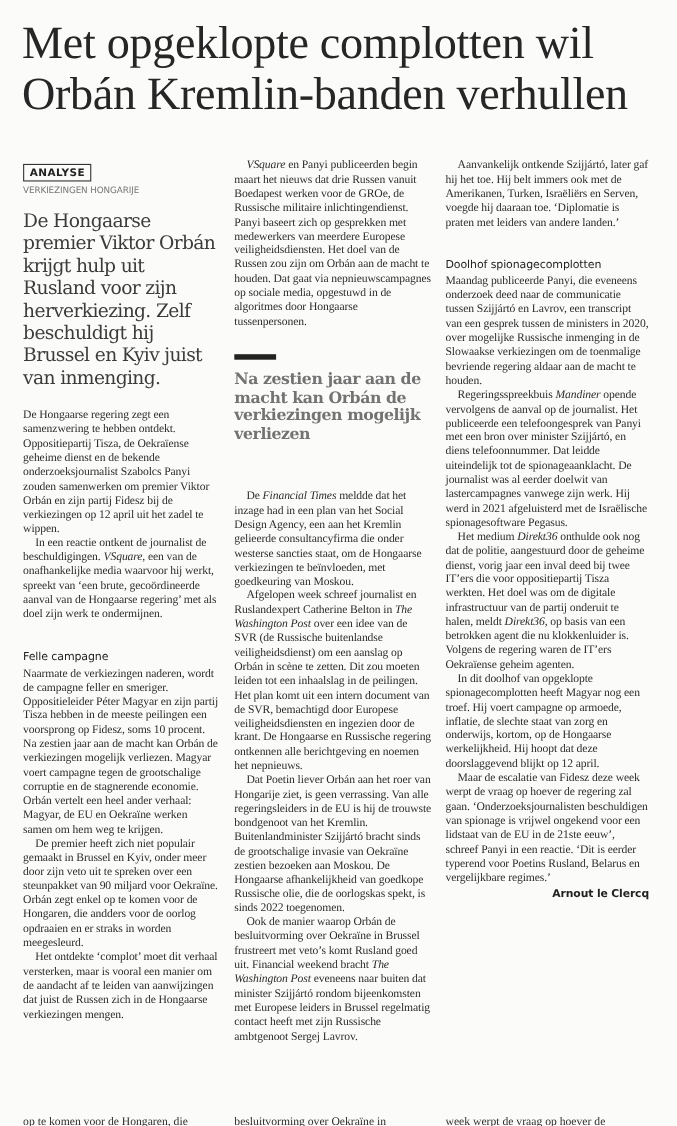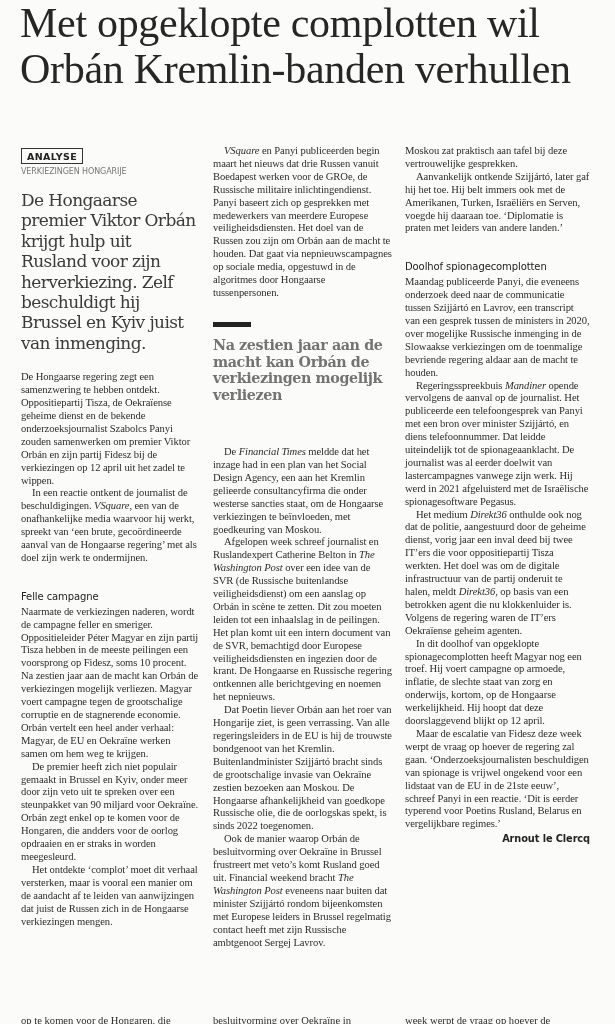--- a/index.html
+++ b/index.html
@@ -1,20 +1,20 @@
 <!DOCTYPE html>
 <html><head>
 <meta charset="utf-8">
 <style>
   * { margin: 0; padding: 0; box-sizing: border-box; }
   html, body { width: 615px; height: 1024px; overflow: hidden; background: #fbfbf9; }
   body { font-family: "DejaVu Serif", "Liberation Serif", serif; color: #2b2b2b; position: relative; }
 
   .headline {
-    position: absolute; left: 20px; top: 0; width: 580px;
+    position: absolute; left: 20px; top: 17px; width: 580px;
     font-family: "Liberation Serif", "DejaVu Serif", serif;
     font-size: 42px; line-height: 46px; font-weight: normal; color: #262626;
     letter-spacing: -0.3px;
   }
 
   .col { position: absolute; top: 145px; }
   .col1 { left: 21px; width: 178px; }
   .col2 { left: 213px; width: 180px; }
   .col3 { left: 405px; width: 185px; }
 
@@ -90,21 +90,20 @@
   <div class="body-text" style="margin-top:42px;">
     <p class="indent"><span>De </span><i>Financial Times</i><span> meldde dat het inzage had in een plan van het Social Design Agency, een aan het Kremlin gelieerde consultancyfirma die onder westerse sancties staat, om de Hongaarse verkiezingen te beïnvloeden, met goedkeuring van Moskou.</span></p>
     <p class="indent"><span>Afgelopen week schreef journalist en Ruslandexpert Catherine Belton in </span><i>The Washington Post</i><span> over een idee van de SVR (de Russische buitenlandse veiligheidsdienst) om een aanslag op Orbán in scène te zetten. Dit zou moeten leiden tot een inhaalslag in de peilingen. Het plan komt uit een intern document van de SVR, bemachtigd door Europese veiligheidsdiensten en ingezien door de krant. De Hongaarse en Russische regering ontkennen alle berichtgeving en noemen het nepnieuws.</span></p>
     <p class="indent">Dat Poetin liever Orbán aan het roer van Hongarije ziet, is geen verrassing. Van alle regeringsleiders in de EU is hij de trouwste bondgenoot van het Kremlin. Buitenlandminister Szijjártó bracht sinds de grootschalige invasie van Oekraïne zestien bezoeken aan Moskou. De Hongaarse afhankelijkheid van goedkope Russische olie, die de oorlogskas spekt, is sinds 2022 toegenomen.</p>
     <p class="indent"><span>Ook de manier waarop Orbán de besluitvorming over Oekraïne in Brussel frustreert met veto’s komt Rusland goed uit. Financial weekend bracht </span><i>The Washington Post</i><span> eveneens naar buiten dat minister Szijjártó rondom bijeenkomsten met Europese leiders in Brussel regelmatig contact heeft met zijn Russische ambtgenoot Sergej Lavrov.</span></p>
   </div>
 </div>
 
 <div class="col col3">
   <div class="body-text">
-    <p>Moskou zat praktisch aan tafel bij deze vertrouwelijke gesprekken.</p>
     <p class="indent">Aanvankelijk ontkende Szijjártó, later gaf hij het toe. Hij belt immers ook met de Amerikanen, Turken, Israëliërs en Serven, voegde hij daaraan toe. ‘Diplomatie is praten met leiders van andere landen.’</p>
     <div class="subhead">Doolhof spionagecomplotten</div>
     <p>Maandag publiceerde Panyi, die eveneens onderzoek deed naar de communicatie tussen Szijjártó en Lavrov, een transcript van een gesprek tussen de ministers in 2020, over mogelijke Russische inmenging in de Slowaakse verkiezingen om de toenmalige bevriende regering aldaar aan de macht te houden.</p>
     <p class="indent"><span>Regeringsspreekbuis </span><i>Mandiner</i><span> opende vervolgens de aanval op de journalist. Het publiceerde een telefoongesprek van Panyi met een bron over minister Szijjártó, en diens telefoonnummer. Dat leidde uiteindelijk tot de spionageaanklacht. De journalist was al eerder doelwit van lastercampagnes vanwege zijn werk. Hij werd in 2021 afgeluisterd met de Israëlische spionagesoftware Pegasus.</span></p>
     <p class="indent"><span>Het medium </span><i>Direkt36</i><span> onthulde ook nog dat de politie, aangestuurd door de geheime dienst, vorig jaar een inval deed bij twee IT’ers die voor oppositiepartij Tisza werkten. Het doel was om de digitale infrastructuur van de partij onderuit te halen, meldt </span><i>Direkt36</i><span>, op basis van een betrokken agent die nu klokkenluider is. Volgens de regering waren de IT’ers Oekraïense geheim agenten.</span></p>
     <p class="indent">In dit doolhof van opgeklopte spionagecomplotten heeft Magyar nog een troef. Hij voert campagne op armoede, inflatie, de slechte staat van zorg en onderwijs, kortom, op de Hongaarse werkelijkheid. Hij hoopt dat deze doorslaggevend blijkt op 12 april.</p>
     <p class="indent">Maar de escalatie van Fidesz deze week werpt de vraag op hoever de regering zal gaan. ‘Onderzoeksjournalisten beschuldigen van spionage is vrijwel ongekend voor een lidstaat van de EU in de 21ste eeuw’, schreef Panyi in een reactie. ‘Dit is eerder typerend voor Poetins Rusland, Belarus en vergelijkbare regimes.’</p>
     <div class="byline">Arnout le Clercq</div>
   </div>
 </div>

